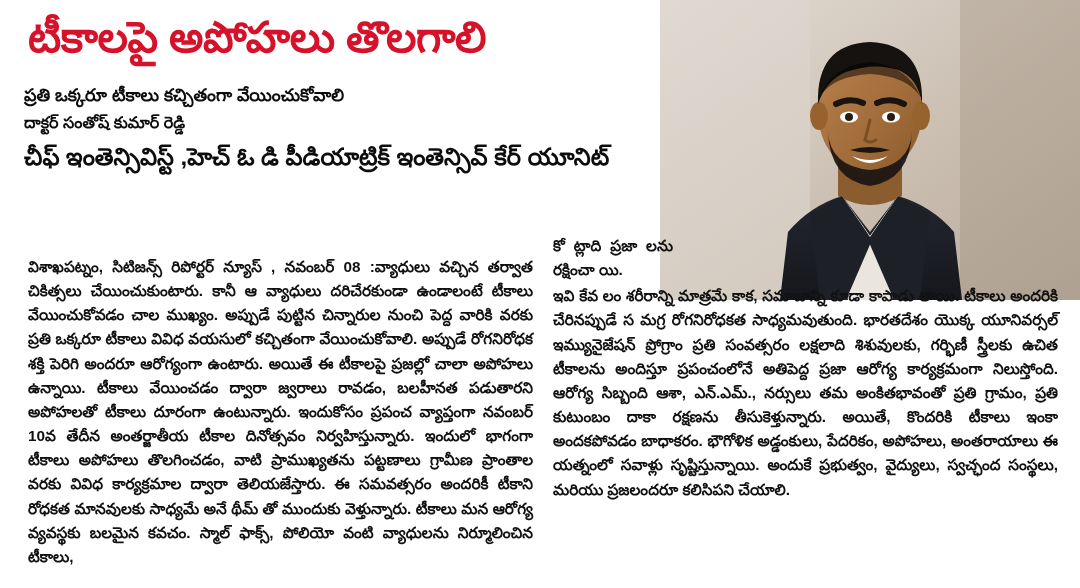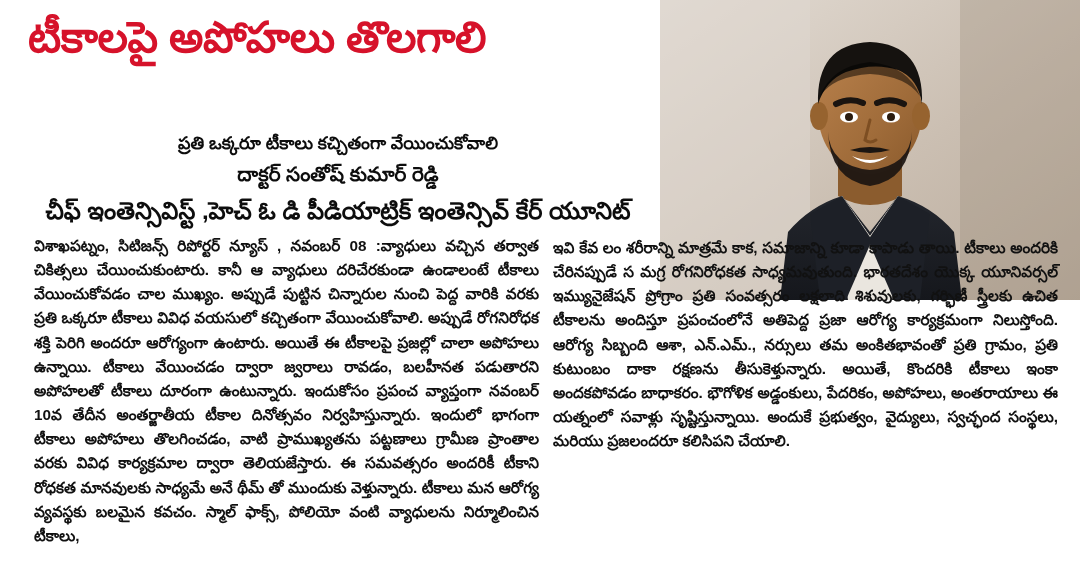--- a/index.html
+++ b/index.html
@@ -34,31 +34,29 @@
     letter-spacing: -0.5px;
     white-space: nowrap;
   }
 
   
   .deck {
     position: absolute;
     left: 24px;
     top: 82px;
     width: 628px;
-    text-align: center;
     color: #111111;
-    margin-top: 48px;
   }
   .deck-line {
     font-weight: bold;
     line-height: 1.52;
     color: #0d0d0d;
   }
   .deck-line.l1 { font-size: 17.5px; }
-  .deck-line.l2 { font-size: 20px; margin-top: 2px; }
+  .deck-line.l2 { font-size: 16px; margin-top: 2px; }
   .deck-line.l3 { font-size: 24px; margin-top: 4px; }
   .deck-line.l4 { font-size: 19px; margin-top: 2px; }
 
   
   .photo {
     position: absolute;
     right: 0;
     top: 0;
     width: 420px;
     height: 300px;
@@ -78,22 +76,23 @@
   .col {
     position: absolute;
     top: 0;
     font-size: 15.3px;
     line-height: 1.58;
     color: #111111;
     text-align: justify;
     font-weight: 600;
   }
   .col-left {
-    left: 6px;
+    left: 0;
     width: 505px;
+    margin-top: 21px;
   }
   .col-right {
     left: 525px;
     width: 505px;
   }
   .dateline {
     font-weight: bold;
   }
   .col p {
     margin: 0 0 0 0;
@@ -177,17 +176,18 @@
 
       <path d="M192 156 Q210 170 228 156 Q210 164 192 156 Z" fill="#ffffff"></path>
     </svg>
   </div>
 
   <div class="body-cols">
     <div class="col col-left">
       <p><span class="dateline">విశాఖపట్నం, సిటిజన్స్ రిపోర్టర్ న్యూస్ , నవంబర్ 08 :</span><span>వ్యాధులు వచ్చిన తర్వాత చికిత్సలు చేయించుకుంటారు. కానీ ఆ వ్యాధులు దరిచేరకుండా ఉండాలంటే టీకాలు వేయించుకోవడం చాల ముఖ్యం. అప్పుడే పుట్టిన చిన్నారుల నుంచి పెద్ద వారికి వరకు ప్రతి ఒక్కరూ టీకాలు వివిధ వయసులో కచ్చితంగా వేయించుకోవాలి. అప్పుడే రోగనిరోధక శక్తి పెరిగి అందరూ ఆరోగ్యంగా ఉంటారు. అయితే ఈ టీకాలపై ప్రజల్లో చాలా అపోహలు ఉన్నాయి. టీకాలు వేయించడం ద్వారా జ్వరాలు రావడం, బలహీనత పడుతారని అపోహలతో టీకాలు దూరంగా ఉంటున్నారు. ఇందుకోసం ప్రపంచ వ్యాప్తంగా నవంబర్ 10వ తేదీన అంతర్జాతీయ టీకాల దినోత్సవం నిర్వహిస్తున్నారు. ఇందులో భాగంగా టీకాలు అపోహలు తొలగించడం, వాటి ప్రాముఖ్యతను పట్టణాలు గ్రామీణ ప్రాంతాల వరకు వివిధ కార్యక్రమాల ద్వారా తెలియజేస్తారు. ఈ సమవత్సరం అందరికీ టీకాని రోధకత మానవులకు సాధ్యమే అనే థీమ్ తో ముందుకు వెళ్తున్నారు. టీకాలు మన ఆరోగ్య వ్యవస్థకు బలమైన కవచం. స్మాల్ ఫాక్స్, పోలియో వంటి వ్యాధులను నిర్మూలించిన టీకాలు,</span></p>
     </div>
     <div class="col col-right">
+      <div class="right-top">కో ట్లాది ప్రజా లను రక్షించా యి.</div>
       <div class="right-rest">ఇవి కేవ లం శరీరాన్ని మాత్రమే కాక, సమాజాన్ని కూడా కాపాడు తాయి. టీకాలు అందరికి చేరినప్పుడే స మగ్ర రోగనిరోధకత సాధ్యమవుతుంది. భారతదేశం యొక్క యూనివర్సల్ ఇమ్యునైజేషన్ ప్రోగ్రాం ప్రతి సంవత్సరం లక్షలాది శిశువులకు, గర్భిణీ స్త్రీలకు ఉచిత టీకాలను అందిస్తూ ప్రపంచంలోనే అతిపెద్ద ప్రజా ఆరోగ్య కార్యక్రమంగా నిలుస్తోంది. ఆరోగ్య సిబ్బంది ఆశా, ఎన్.ఎమ్., నర్సులు తమ అంకితభావంతో ప్రతి గ్రామం, ప్రతి కుటుంబం దాకా రక్షణను తీసుకెళ్తున్నారు. అయితే, కొందరికి టీకాలు ఇంకా అందకపోవడం బాధాకరం. భౌగోళిక అడ్డంకులు, పేదరికం, అపోహలు, అంతరాయాలు ఈ యత్నంలో సవాళ్లు సృష్టిస్తున్నాయి. అందుకే ప్రభుత్వం, వైద్యులు, స్వచ్ఛంద సంస్థలు, మరియు ప్రజలందరూ కలిసిపని చేయాలి.</div>
     </div>
   </div>
 
 </div>
 
 </body></html>

